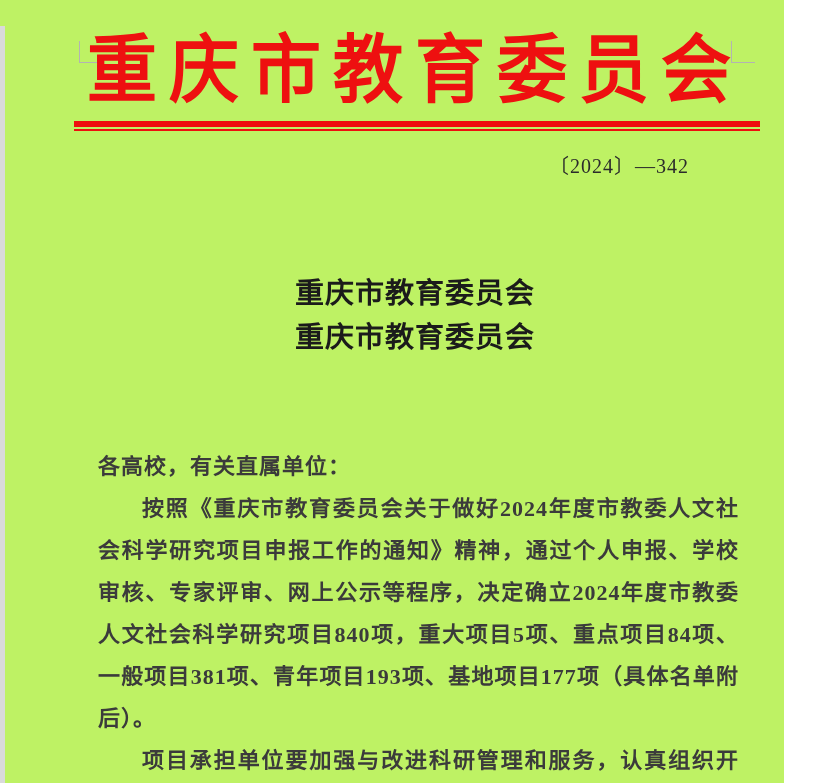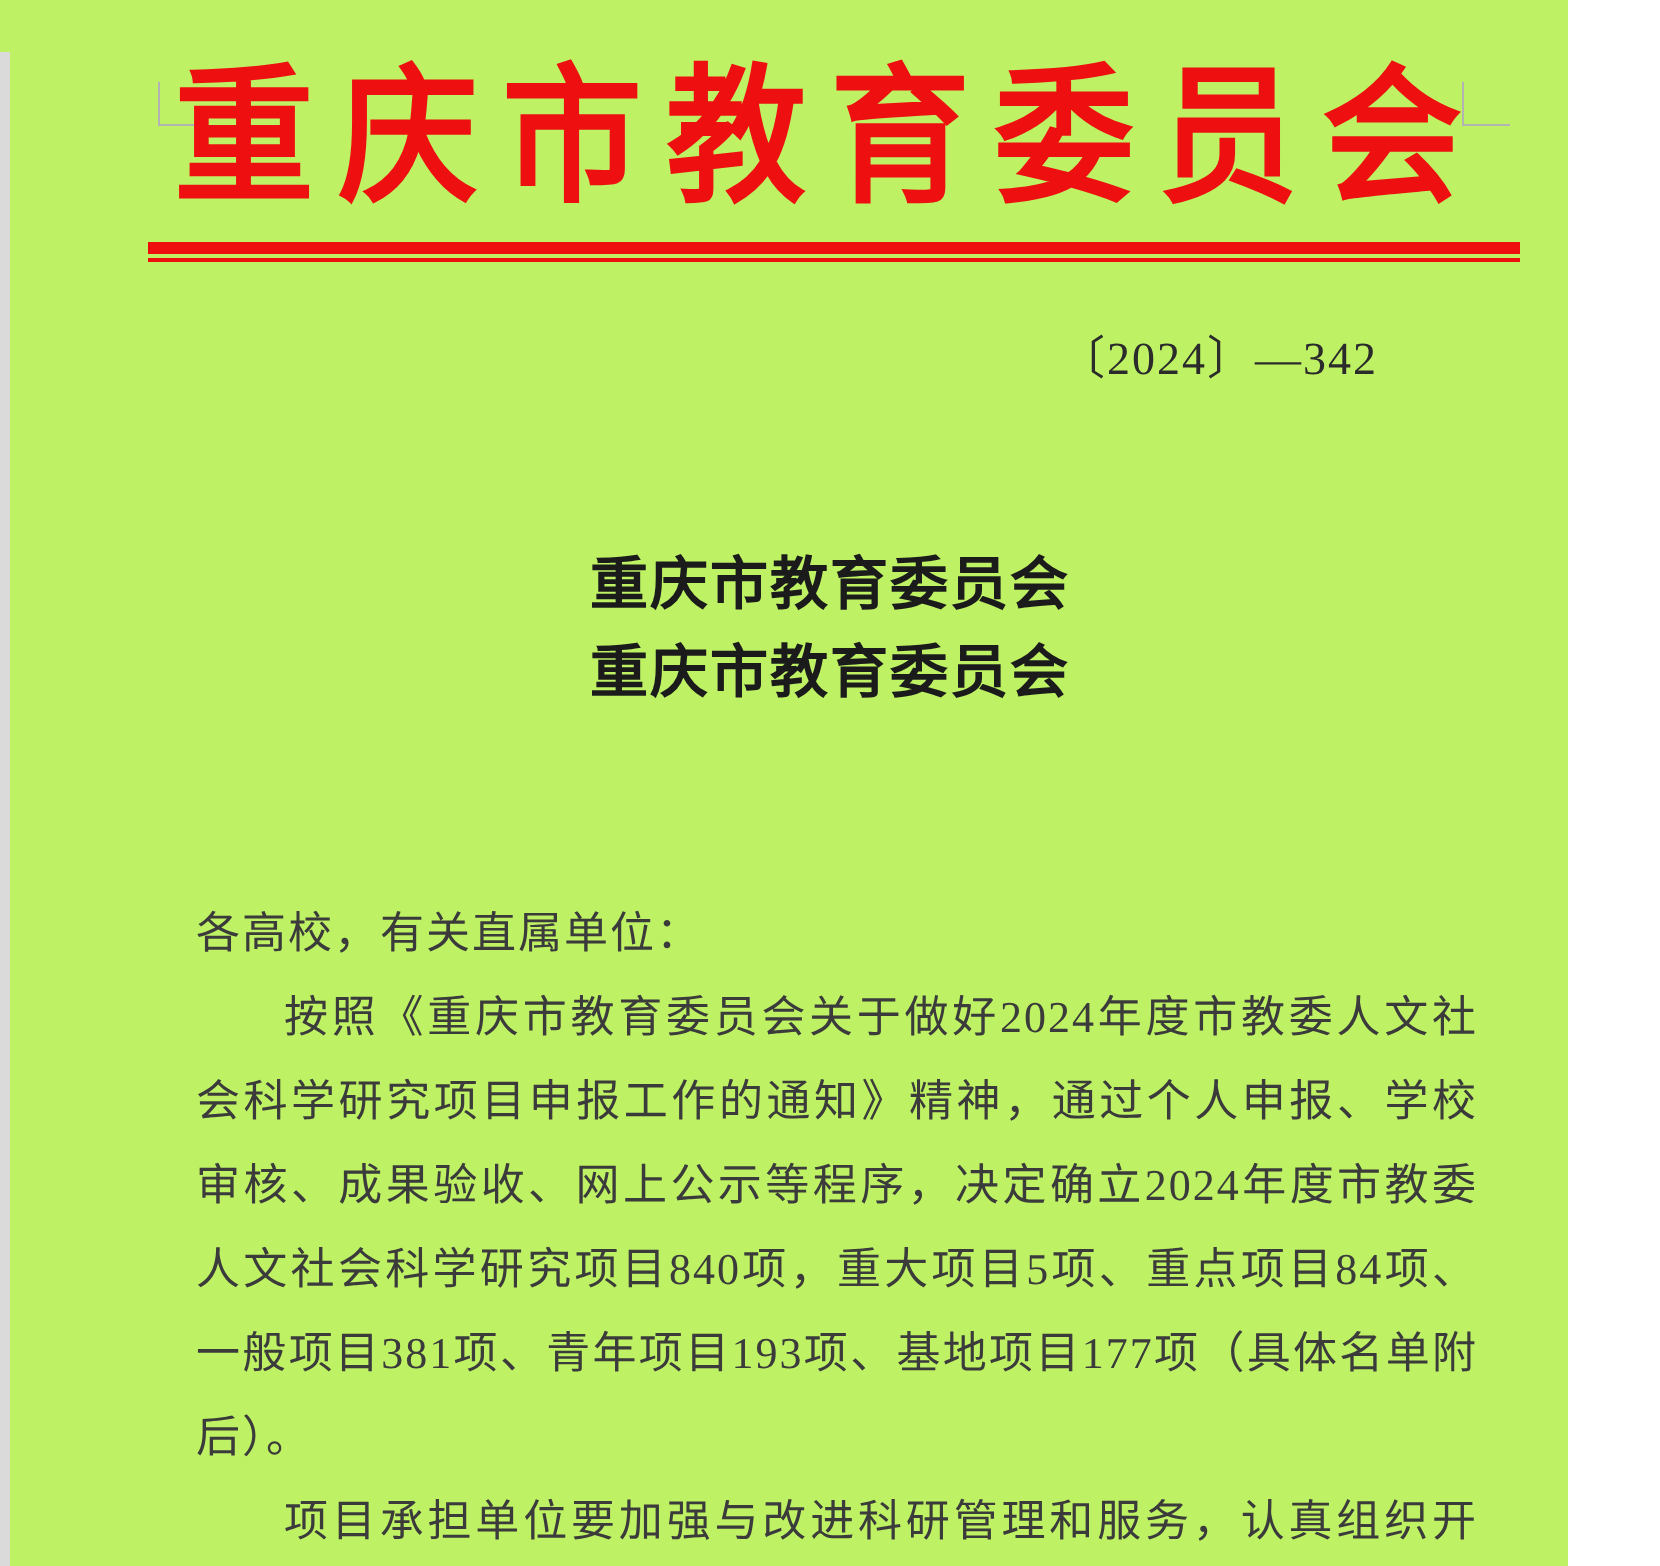--- a/index.html
+++ b/index.html
@@ -56,23 +56,23 @@
     width: 23px;
     height: 21px;
     border-left: 1px solid #b3b3b3;
     border-bottom: 1px solid #b3b3b3;
   }
   .mark-left  { left: 79px;  top: 41px; }
   .mark-right { left: 731px; top: 41px; }
   
   .doc-number {
     position: absolute;
-    top: 166px;
+    top: 152px;
     right: 95px;
-    font-size: 23px;
+    font-size: 20px;
     line-height: 28px;
     color: #2b2b2b;
     letter-spacing: 1px;
     white-space: nowrap;
   }
   
   .title-block {
     position: absolute;
     top: 271px;
     left: 0;
@@ -89,21 +89,21 @@
     position: absolute;
     top: 446px;
     left: 98px;
     width: 641px;
     color: #3b3b3b;
     font-size: 22px;
     line-height: 42px;
     letter-spacing: 1px;
     text-align: justify;
   }
-  .body-block p { margin: 0; }
+  .body-block p { margin: 0; font-weight: bold; }
   .para { text-indent: 2em; }
 </style>
 </head>
 <body>
 
 <div class="page">
 
   <div class="left-edge"></div>
 
   <div class="corner-mark mark-left"></div>
@@ -119,17 +119,17 @@
 
   <div class="doc-number">〔2024〕—342</div>
 
   <div class="title-block">
     <div class="title-line">重庆市教育委员会</div>
     <div class="title-line">重庆市教育委员会</div>
   </div>
 
   <div class="body-block">
     <p class="salutation">各高校，有关直属单位：</p>
-    <p class="para">按照《重庆市教育委员会关于做好2024年度市教委人文社会科学研究项目申报工作的通知》精神，通过个人申报、学校审核、成果验收、网上公示等程序，决定确立2024年度市教委人文社会科学研究项目840项，重大项目5项、重点项目84项、一般项目381项、青年项目193项、基地项目177项（具体名单附后）。</p>
+    <p class="para">按照《重庆市教育委员会关于做好2024年度市教委人文社会科学研究项目申报工作的通知》精神，通过个人申报、学校审核、专家评审、网上公示等程序，决定确立2024年度市教委人文社会科学研究项目840项，重大项目5项、重点项目84项、一般项目381项、青年项目193项、基地项目177项（具体名单附后）。</p>
     <p class="para"><span>项目承担单位要加强与改进科研管理和服务，认真组织开展好项目开题、中期检查、成果验收、成果转化等工作。</span></p>
   </div>
 
 </div>
 
 </body></html>

